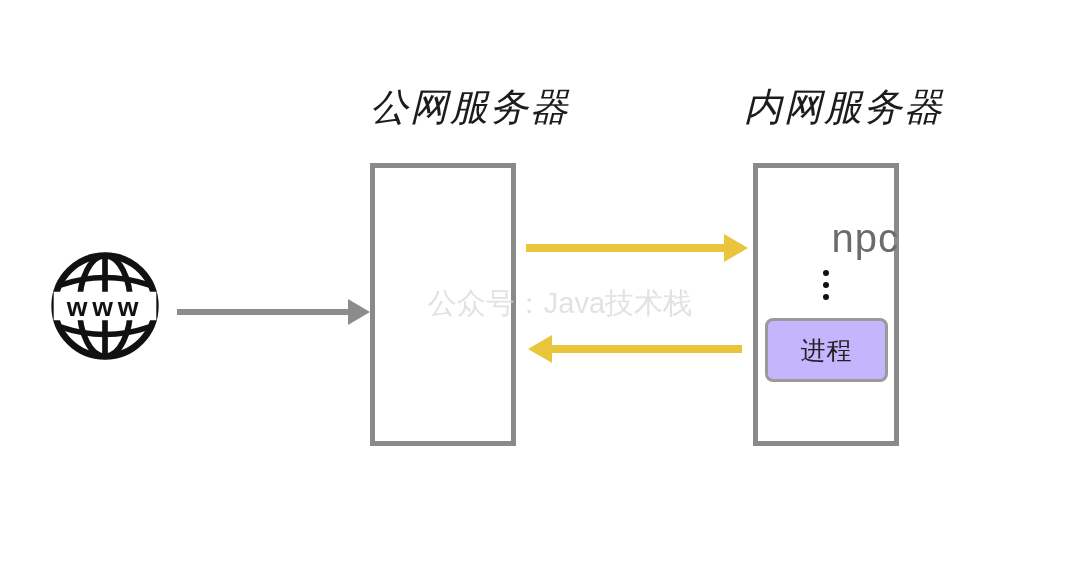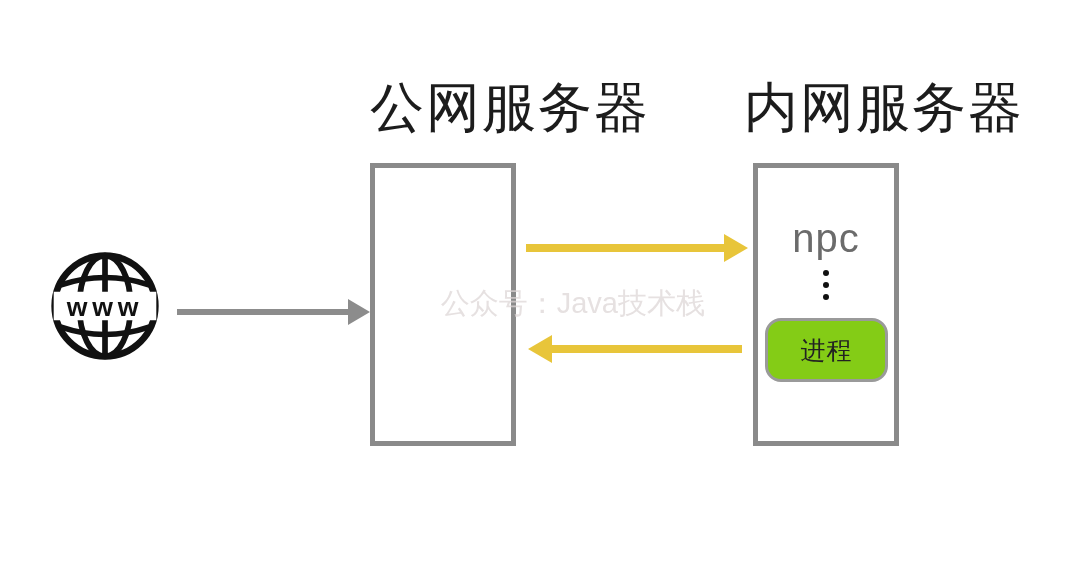--- a/index.html
+++ b/index.html
@@ -23,43 +23,44 @@
     background: #ffffff;
     overflow: hidden;
   }
 
   .diagram-title {
     position: absolute;
     top: 82px;
     height: 50px;
     line-height: 50px;
     text-align: right;
-    font-size: 54px;
+    font-size: 38px;
     font-weight: 300;
     letter-spacing: 2px;
     color: var(--text-dark);
     white-space: nowrap;
+    font-style: italic;
   }
   .title-public { left: 370px; width: 146px; }
   .title-internal { left: 744px; width: 146px; }
 
   .server-box {
     position: absolute;
     top: 163px;
     width: 146px;
     height: 283px;
     border: 5px solid var(--box-border);
     background: #ffffff;
   }
   .box-public { left: 370px; }
   .box-internal { left: 753px; }
 
   .node-label {
     position: absolute;
-    text-align: center;
+    text-align: right;
     font-size: 40px;
     color: var(--label-gray);
     letter-spacing: 1px;
   }
   .label-nps { left: 370px; width: 146px; top: 286px; }
   .label-npc { left: 753px; width: 146px; top: 216px; }
 
   .globe {
     position: absolute;
     left: 48px;
@@ -123,35 +124,35 @@
     width: 6px; height: 6px;
     border-radius: 50%;
     background: var(--icon-black);
   }
 
   .process-box {
     position: absolute;
     left: 765px; top: 318px;
     width: 123px; height: 64px;
     border: 3px solid var(--process-border);
-    border-radius: 16px;
-    background: #84cc16;
+    border-radius: 8px;
+    background: #c4b5fd;
     display: flex;
     align-items: center;
     justify-content: center;
     font-size: 25px;
     color: #222222;
     letter-spacing: 1px;
   }
 
   .watermark {
     position: absolute;
     left: 415px; top: 284px;
     width: 290px;
-    text-align: right;
+    text-align: center;
     font-size: 29px;
     color: var(--watermark);
     opacity: 0.75;
     white-space: nowrap;
     pointer-events: none;
     z-index: 5;
   }
 </style>
 </head>
 <body>

